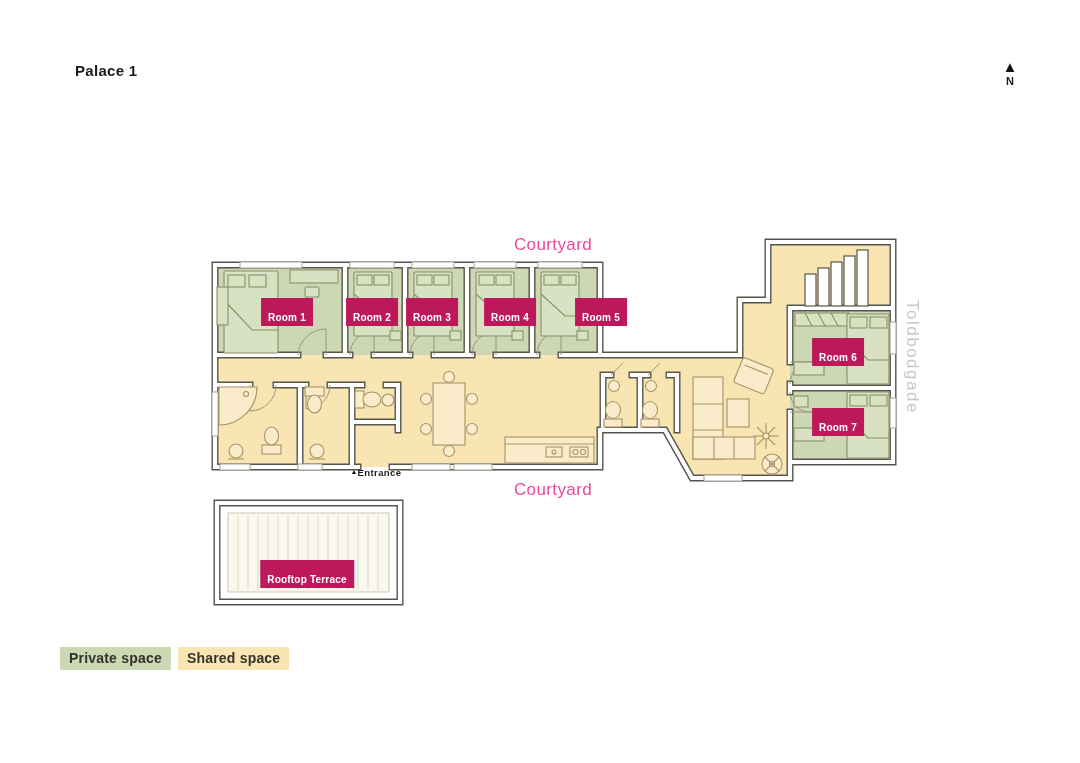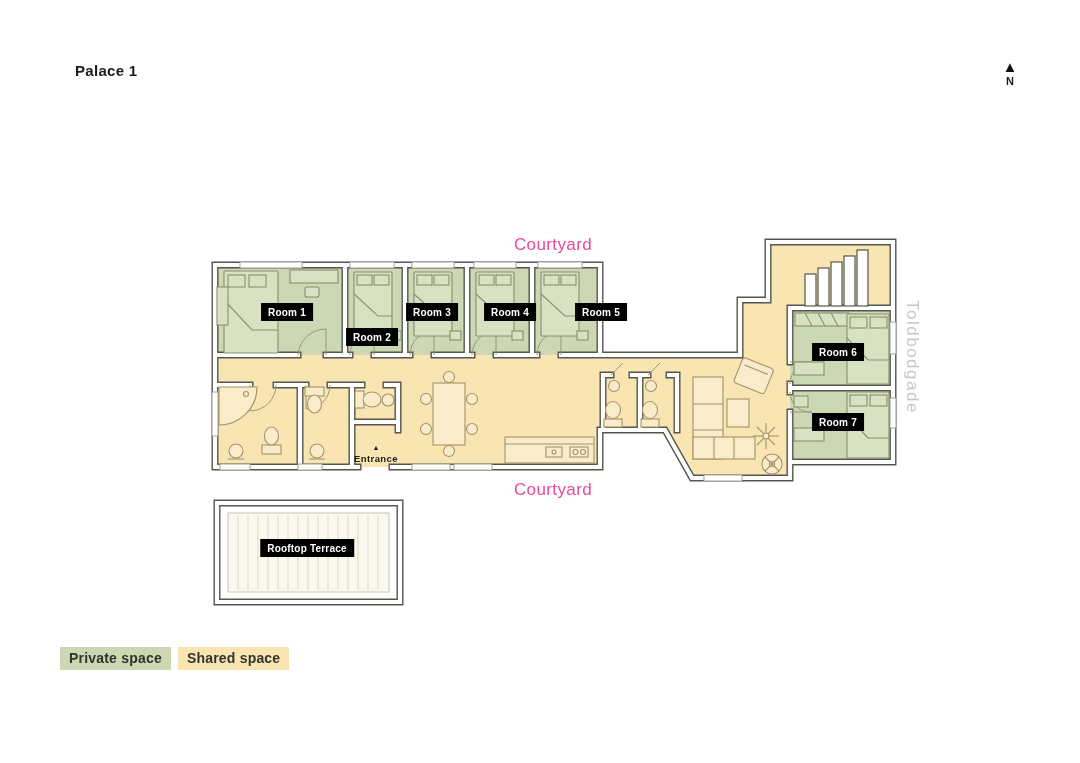--- a/index.html
+++ b/index.html
@@ -10,23 +10,23 @@
 
   .compass{position:absolute;left:995px;top:60px;width:30px;text-align:center;}
   .compass-arrow{font-size:15px;line-height:14px;color:#111;}
   .compass-n{font-size:11px;font-weight:700;color:#1c1c1a;margin-top:1px;}
 
   .plan-svg{position:absolute;left:0;top:0;}
 
   .muted-label{position:absolute;transform:translate(-50%,-50%);font-size:17px;color:#ec4899;letter-spacing:.4px;white-space:nowrap;}
   .street-label{position:absolute;left:902px;top:300px;writing-mode:vertical-rl;font-size:17px;color:#c7c7c4;letter-spacing:1.5px;white-space:nowrap;}
 
-  .plan-chip{position:absolute;transform:translate(-50%,-50%);background:#000000;color:#ffffff;font-size:10px;font-weight:700;padding:4px 7px 3px;letter-spacing:.2px;white-space:nowrap;}
-
-  .entrance{position:absolute;left:376px;top:444px;transform:translateX(-50%);display:flex;flex-direction:column;align-items:center;}
+  .plan-chip{position:absolute;transform:translate(-50%,-50%);background:#be185d;color:#ffffff;font-size:10px;font-weight:700;padding:14px 7px 3px;letter-spacing:.2px;white-space:nowrap;}
+
+  .entrance{position:absolute;left:376px;top:466px;transform:translateX(-50%);display:flex;flex-direction:row;align-items:center;}
   .entrance-arrow{font-size:7px;line-height:8px;color:#111;}
   .entrance-label{font-size:9.5px;font-weight:700;color:#1c1c1a;letter-spacing:.4px;margin-top:1px;}
 
   .legend{position:absolute;left:60px;top:647px;display:flex;gap:7px;}
   .legend-chip{font-size:14px;font-weight:700;color:#33332c;padding:3px 9px 4px;letter-spacing:.2px;}
   .legend-private{background:#ccd7b3;}
   .legend-shared{background:#f8e5b2;}
 
   .disclaimer{position:absolute;left:60px;top:676px;width:278px;font-size:10.5px;line-height:1.14;color:#54544e;margin:0;}
 
@@ -260,27 +260,27 @@
       <rect class="tread" x="844" y="256" width="11" height="50"></rect>
       <rect class="tread" x="857" y="250" width="11" height="56"></rect>
     </g>
   </svg>
 
   <div class="muted-label" style="left:553px;top:245px;">Courtyard</div>
   <div class="muted-label" style="left:553px;top:490px;">Courtyard</div>
   <div class="street-label">Toldbodgade</div>
 
   <div class="plan-chip" style="left:287px;top:312px;">Room 1</div>
-  <div class="plan-chip" style="left:372px;top:312px;margin-top:25px;">Room 2</div>
+  <div class="plan-chip" style="left:372px;top:312px;">Room 2</div>
   <div class="plan-chip" style="left:432px;top:312px;">Room 3</div>
   <div class="plan-chip" style="left:510px;top:312px;">Room 4</div>
   <div class="plan-chip" style="left:601px;top:312px;">Room 5</div>
   <div class="plan-chip" style="left:838px;top:352px;">Room 6</div>
   <div class="plan-chip" style="left:838px;top:422px;">Room 7</div>
-  <div class="plan-chip" style="left:307px;top:548px;">Rooftop Terrace</div>
+  <div class="plan-chip" style="left:307px;top:574px;">Rooftop Terrace</div>
 
   <div class="entrance">
     <div class="entrance-arrow">▲</div>
     <div class="entrance-label">Entrance</div>
   </div>
 
   <div class="legend">
     <span class="legend-chip legend-private">Private space</span>
     <span class="legend-chip legend-shared">Shared space</span>
   </div>

